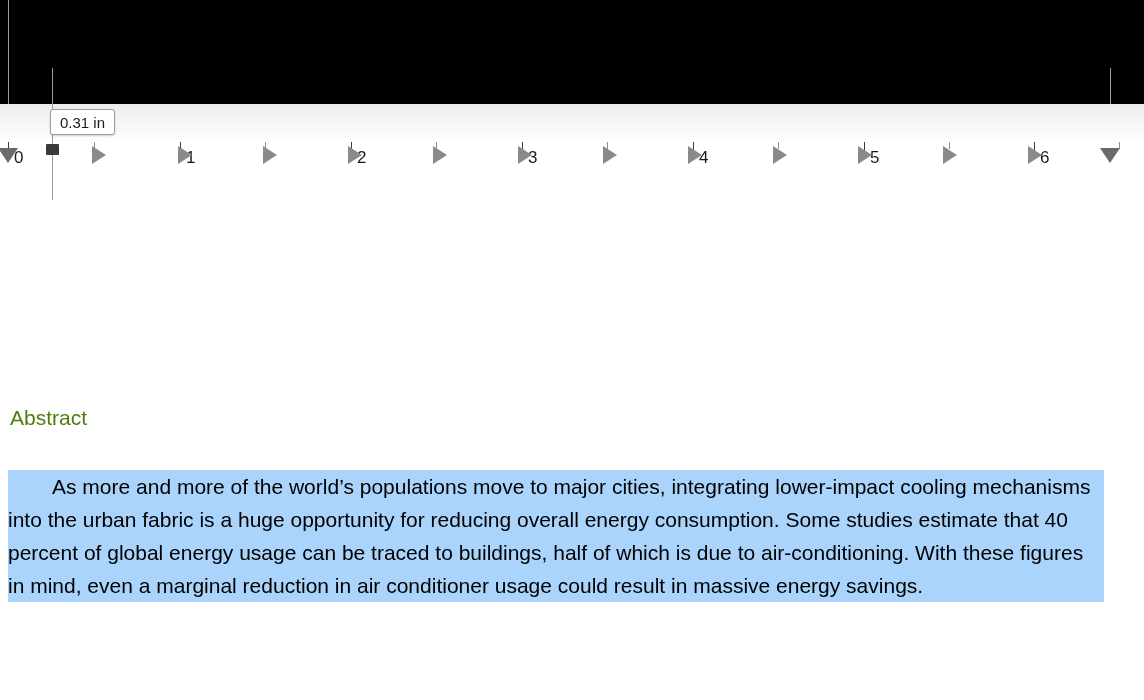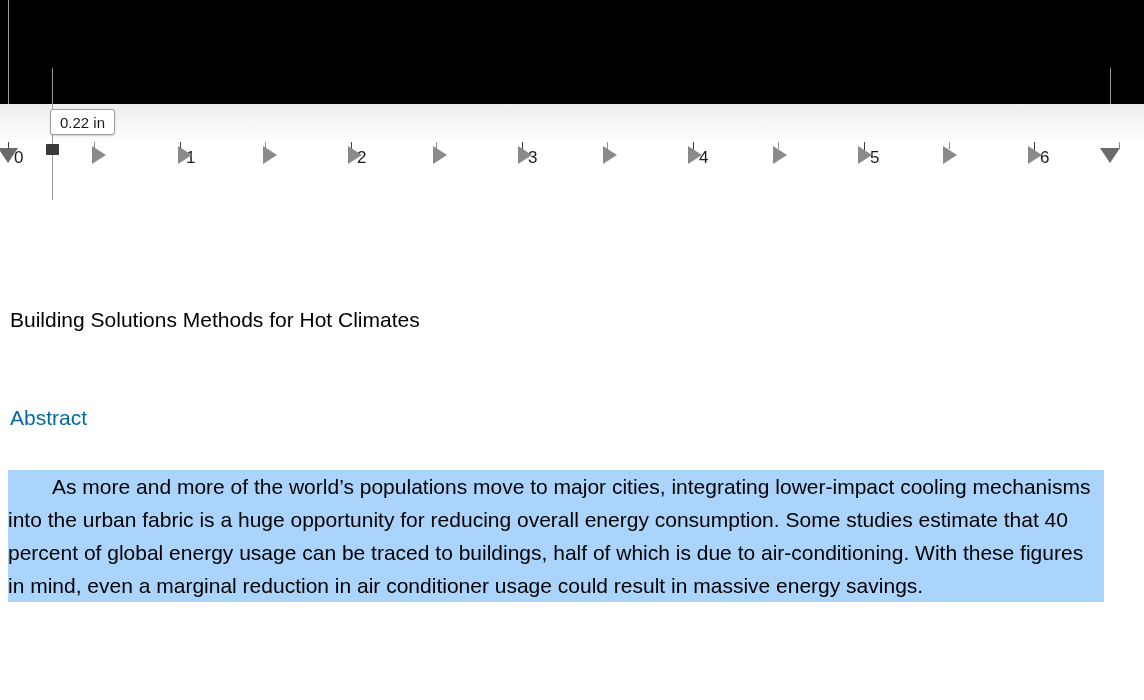--- a/index.html
+++ b/index.html
@@ -181,21 +181,21 @@
     left: 10px;
     top: 108px;
     font-size: 21px;
     color: #000000;
   }
   .doc-heading {
     position: absolute;
     left: 10px;
     top: 206px;
     font-size: 21px;
-    color: #0369a1;
+    color: #4d7c0f;
   }
 
   .doc-paragraph {
     position: absolute;
     left: 8px;
     top: 270px;
     width: 1094px;
     font-size: 21px;
     line-height: 33px;
     color: #000000;
@@ -252,23 +252,22 @@
 
     <div class="tick-label" style="left:14px;  top:44px">0</div>
     <div class="tick-label" style="left:186px; top:44px">1</div>
     <div class="tick-label" style="left:357px; top:44px">2</div>
     <div class="tick-label" style="left:528px; top:44px">3</div>
     <div class="tick-label" style="left:699px; top:44px">4</div>
     <div class="tick-label" style="left:870px; top:44px">5</div>
     <div class="tick-label" style="left:1040px;top:44px">6</div>
   </div>
 
-  <div class="indent-tooltip">0.22 in</div>
+  <div class="indent-tooltip">0.31 in</div>
 
   <div class="guide guide-indent"></div>
 
   <div class="document">
-    <div class="doc-subtitle">Building Solutions Methods for Hot Climates</div>
     <div class="doc-heading">Abstract</div>
     <div class="doc-paragraph">As more and more of the world’s populations move to major cities, integrating lower-impact cooling mechanisms into the urban fabric is a huge opportunity for reducing overall energy consumption. Some studies estimate that 40 percent of global energy usage can be traced to buildings, half of which is due to air-conditioning. With these figures in mind, even a marginal reduction in air conditioner usage could result in massive energy savings.</div>
   </div>
 
 </div>
 
 </body></html>

